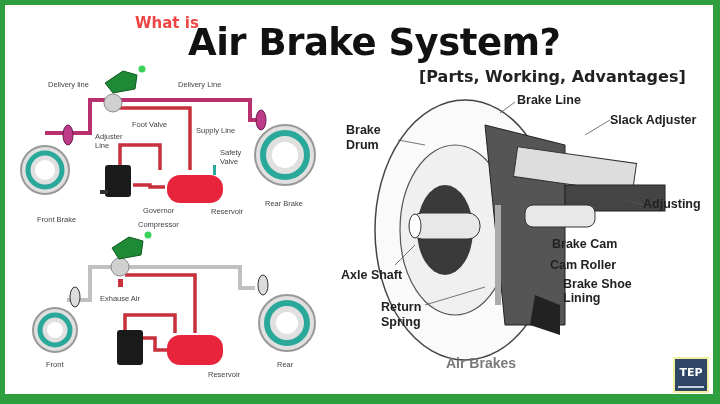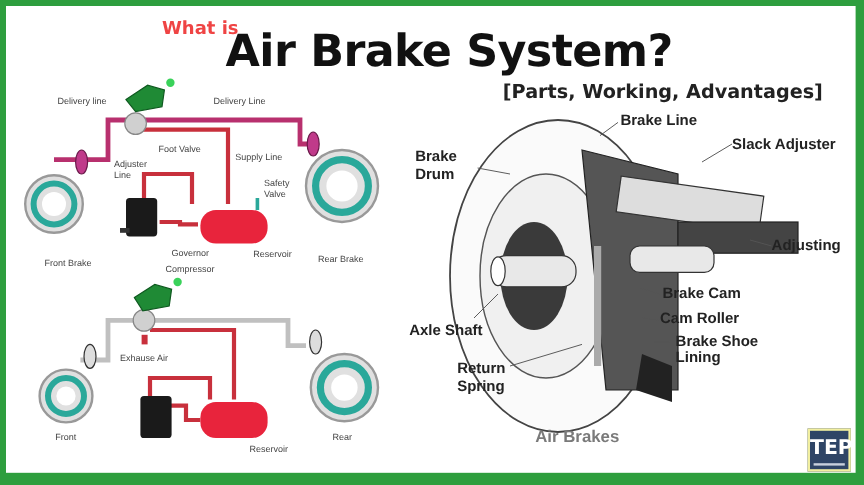--- a/index.html
+++ b/index.html
@@ -31,21 +31,21 @@
   .lbl-b {
     font-family: "Liberation Sans", sans-serif; font-size: 12.5px; color: #222; font-weight: bold; line-height: 1.15;
   }
   .caption {
     left: 441px; top: 350px; font-family: "Liberation Sans", sans-serif; font-weight: bold;
     font-size: 14px; color: #7a7a7a;
   }
   .logo {
     left: 668px; top: 352px; width: 36px; height: 36px; background: #2f4566;
     border: 2px solid #f2efa0; color: #fff; font-family: "DejaVu Sans", sans-serif;
-    font-weight: bold; font-size: 17px; text-align: center; line-height: 28px;
+    font-weight: bold; font-size: 11px; text-align: center; line-height: 28px;
   }
   .logo small {
     position: absolute; left: 3px; bottom: 3px; width: 26px; height: 2px; background: #c8d0dc;
   }
   svg { position: absolute; left: 0; top: 0; }
 </style>
 </head>
 <body>
 
 <div class="frame">
@@ -143,21 +143,21 @@
     <div class="abs lbl-s" style="left:127px;top:115px;">Foot Valve</div>
     <div class="abs lbl-s" style="left:90px;top:127px;">Adjuster</div>
     <div class="abs lbl-s" style="left:90px;top:136px;">Line</div>
     <div class="abs lbl-s" style="left:191px;top:121px;">Supply Line</div>
     <div class="abs lbl-s" style="left:215px;top:143px;">Safety</div>
     <div class="abs lbl-s" style="left:215px;top:152px;">Valve</div>
     <div class="abs lbl-s" style="left:32px;top:210px;">Front Brake</div>
     <div class="abs lbl-s" style="left:138px;top:201px;">Governor</div>
     <div class="abs lbl-s" style="left:133px;top:215px;">Compressor</div>
     <div class="abs lbl-s" style="left:206px;top:202px;">Reservoir</div>
-    <div class="abs lbl-s" style="left:260px;top:206px;">Rear Brake</div>
+    <div class="abs lbl-s" style="left:260px;top:194px;">Rear Brake</div>
 
     <div class="abs lbl-s" style="left:95px;top:289px;">Exhause Air</div>
     <div class="abs lbl-s" style="left:41px;top:355px;">Front</div>
     <div class="abs lbl-s" style="left:203px;top:365px;">Reservoir</div>
     <div class="abs lbl-s" style="left:272px;top:355px;">Rear</div>
 
     <div class="abs lbl-b" style="left:512px;top:88px;">Brake Line</div>
     <div class="abs lbl-b" style="left:341px;top:118px;">Brake</div>
     <div class="abs lbl-b" style="left:341px;top:133px;">Drum</div>
     <div class="abs lbl-b" style="left:605px;top:108px;">Slack Adjuster</div>

